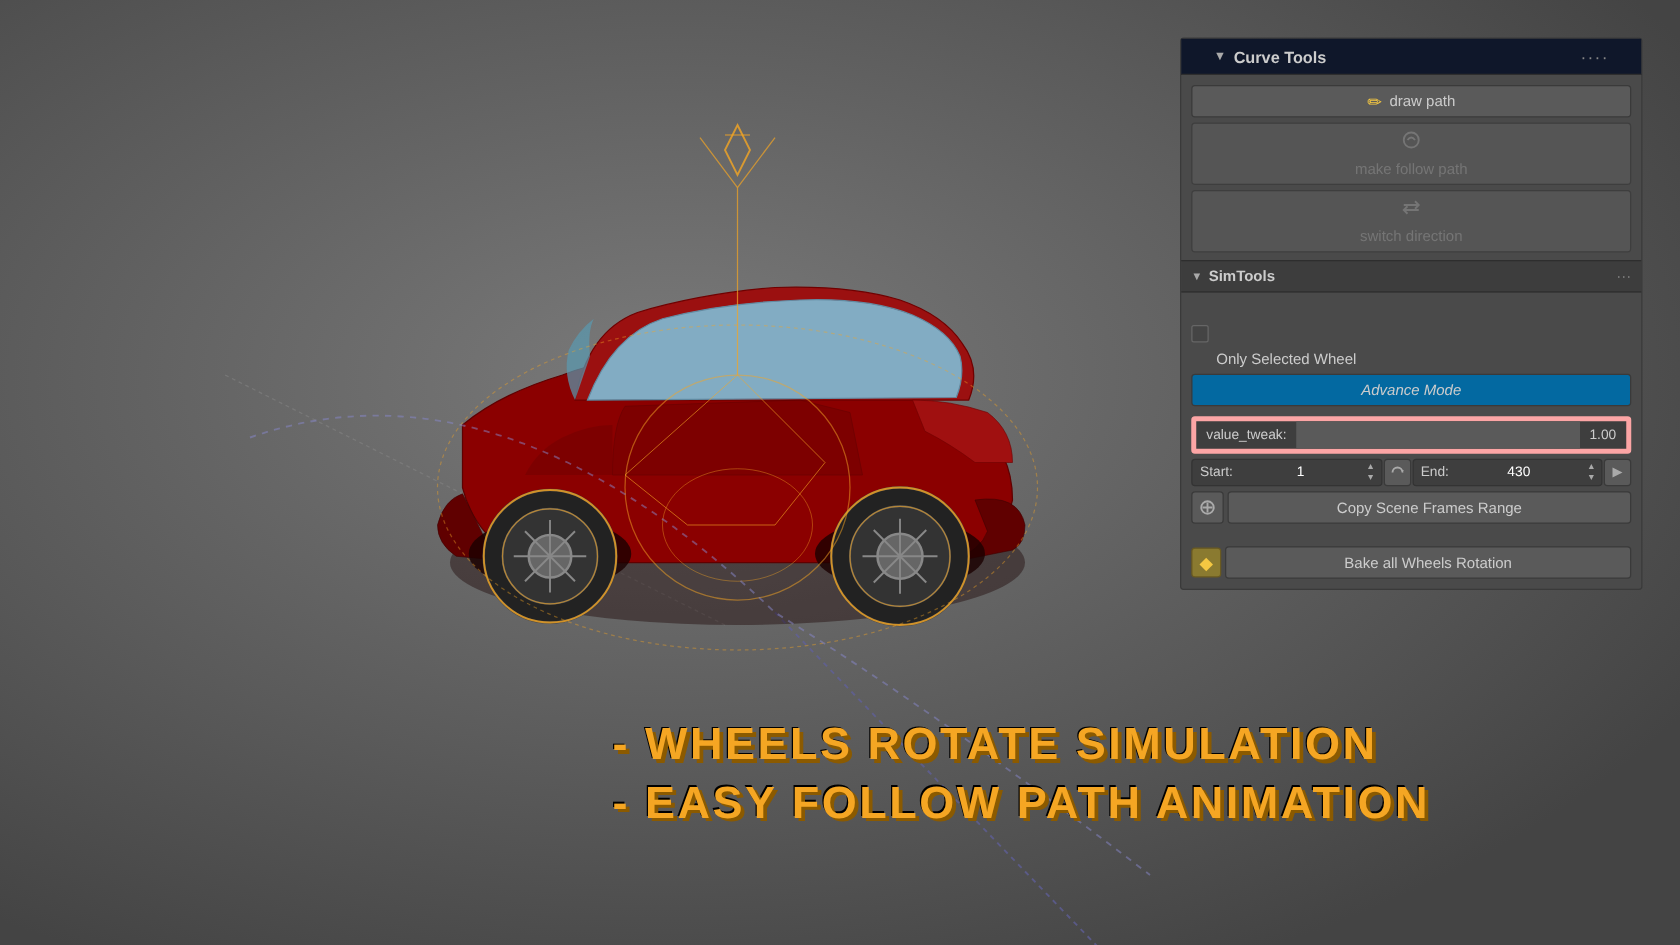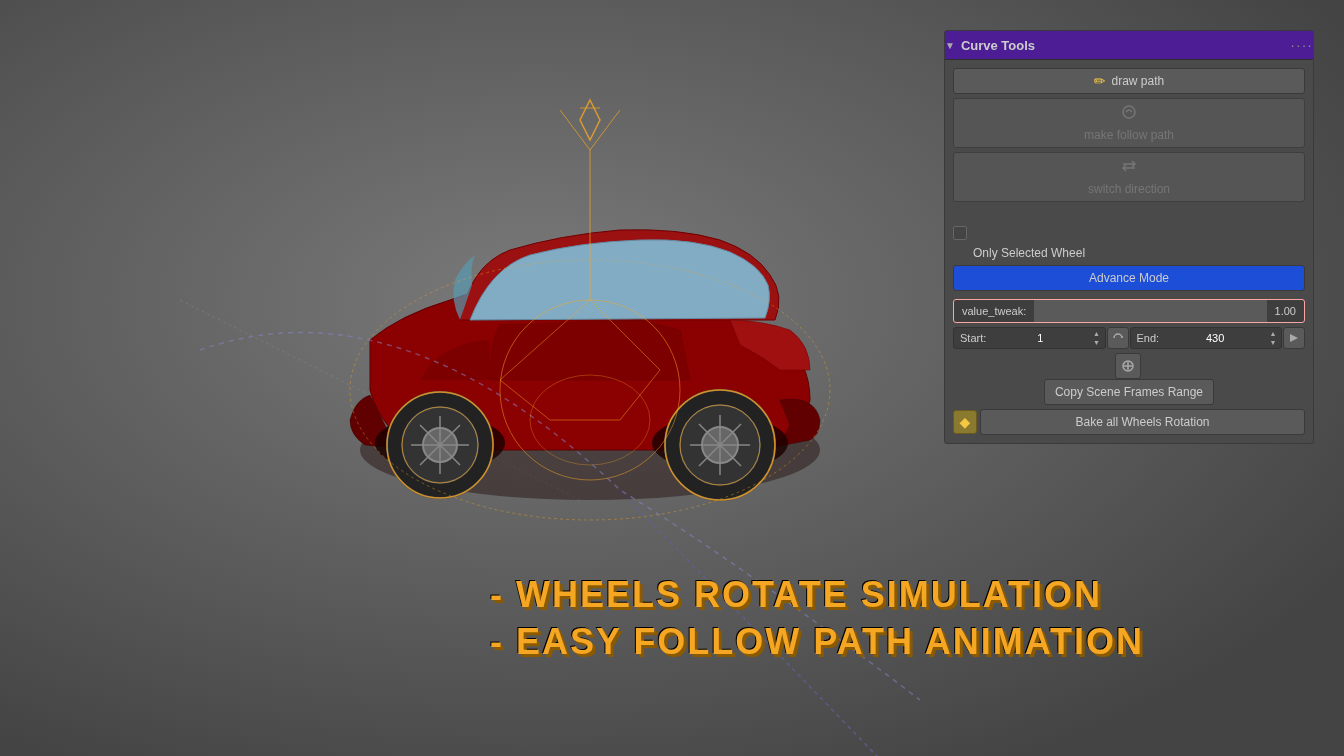--- a/index.html
+++ b/index.html
@@ -49,22 +49,22 @@
       top: 30px;
       right: 30px;
       width: 370px;
       background: #4a4a4a;
       border: 1px solid #3a3a3a;
       border-radius: 3px;
       z-index: 100;
     }
 
     .panel-header {
-      background: #4c1d95;
-      padding: 6px 0;
+      background: #0f172a;
+      padding: 6px 26px;
       display: flex;
       align-items: center;
       justify-content: space-between;
       border-bottom: 1px solid #2e2e2e;
     }
 
     .panel-title {
       color: #cccccc;
       font-size: 13px;
       font-weight: bold;
@@ -135,22 +135,23 @@
       flex-direction: column;
     }
 
     .btn-full.disabled {
       color: #888;
       cursor: default;
       opacity: 0.7;
     }
 
     .btn-full.advance {
-      background: #1d4ed8;
+      background: #0369a1;
       margin-bottom: 4px;
+      font-style: italic;
     }
 
     
     .section-header {
       background: #3d3d3d;
       padding: 5px 8px;
       display: flex;
       align-items: center;
       justify-content: space-between;
       margin: 6px -8px 6px -8px;
@@ -196,21 +197,21 @@
       font-size: 12px;
       margin-top: 40px;
     }
 
     
     .value-row {
       display: flex;
       align-items: center;
       margin-bottom: 4px;
       background: #3e3e3e;
-      border: 1px solid #fca5a5;
+      border: 4px solid #fca5a5;
       border-radius: 3px;
       overflow: hidden;
     }
 
     .value-label {
       color: #cccccc;
       font-size: 11px;
       padding: 4px 8px;
       white-space: nowrap;
       flex-shrink: 0;
@@ -293,23 +294,22 @@
       justify-content: center;
       cursor: pointer;
       color: #ccc;
       font-size: 12px;
       flex-shrink: 0;
     }
 
     
     .copy-row {
       display: flex;
-      align-items: center;
-      margin-bottom: 4px;
-      flex-direction: column;
+      align-items: flex-end;
+      margin-bottom: 18px;
     }
 
     .copy-icon-btn {
       width: 26px;
       height: 26px;
       background: #5a5a5a;
       border: 1px solid #3a3a3a;
       border-radius: 3px;
       display: flex;
       align-items: center;
@@ -504,20 +504,24 @@
       <div class="row">
         <button class="btn-full disabled">
           <svg width="16" height="16" viewBox="0 0 16 16">
             <path d="M2 6 L14 6 M11 3 L14 6 L11 9" fill="none" stroke="#888" stroke-width="1.5"></path>
             <path d="M14 10 L2 10 M5 7 L2 10 L5 13" fill="none" stroke="#888" stroke-width="1.5"></path>
           </svg>
           <span>switch direction</span>
         </button>
       </div>
 
+      <div class="section-header">
+        <span class="section-title">SimTools</span>
+        <span style="color:#888;font-size:12px;">···</span>
+      </div>
 
       <div class="checkbox-row">
         <span class="checkbox"></span>
         <span class="checkbox-label">Only Selected Wheel</span>
       </div>
 
       <div class="row">
         <button class="btn-full advance">
           <span>Advance Mode</span>
         </button>

